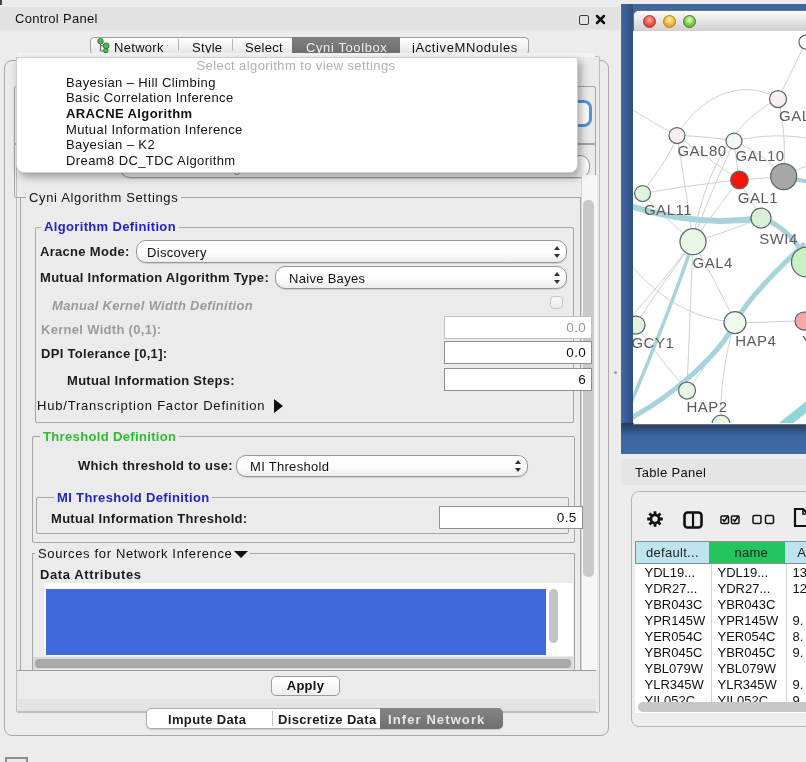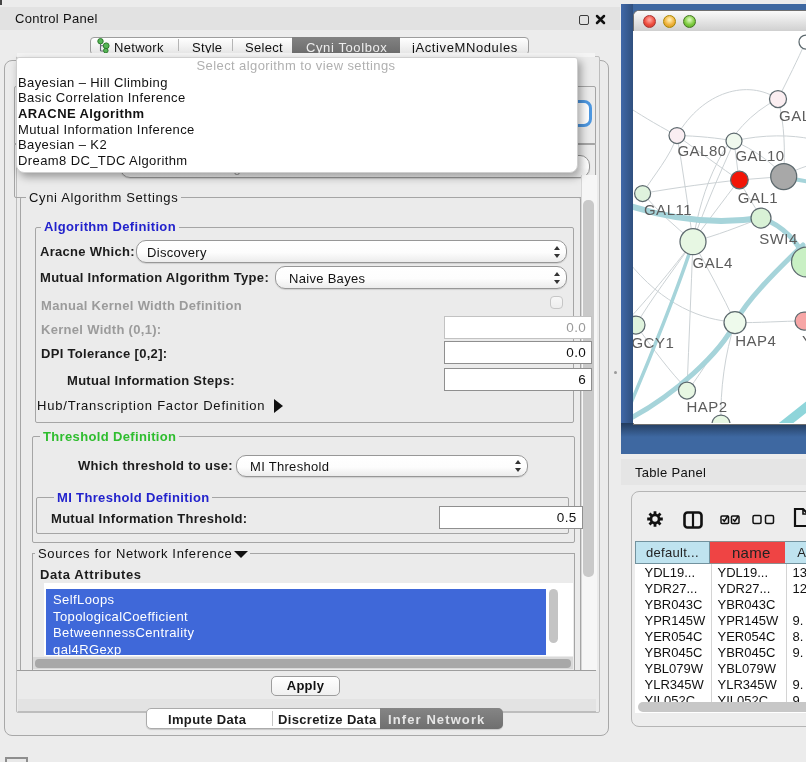--- a/index.html
+++ b/index.html
@@ -71,39 +71,39 @@
 <div class="abs" style="left:581px;top:175px;width:15px;height:495px;background:#f6f6f6;border-left:1px solid #d6d6d6;"></div>
 <div class="abs" style="left:583px;top:200px;width:11px;height:377px;background:#c9c9c9;border-radius:5px;"></div>
 
 <div class="abs" style="left:20px;top:197px;width:559px;height:473px;border:1px solid #a5a5a5;
      border-bottom:none;border-radius:2px 2px 0 0;"></div>
 <div class="gtitle" style="left:26px;top:190px;">Cyni Algorithm Settings</div>
 
 <div class="group" style="left:35px;top:227px;width:537px;height:194px;"></div>
 <div class="gtitle bt" style="left:41px;top:219px;color:#2222cc;">Algorithm Definition</div>
 
-<div class="lbl" style="left:40px;top:243.5px;">Aracne Which:</div>
+<div class="lbl" style="left:40px;top:243.5px;">Aracne Mode:</div>
 <div class="combo" style="left:136px;top:240px;width:429px;height:21px;">
     <span class="t">Discovery</span>
     <span class="spin"></span>
   </div>
 
 <div class="lbl" style="left:40px;top:270px;">Mutual Information Algorithm Type:</div>
 <div class="combo" style="left:275px;top:266px;width:290px;height:21px;">
     <span class="t" style="left:13px;">Naive Bayes</span>
     <span class="spin"></span>
   </div>
 
-<div class="lbl dis" style="left:41px;top:297.5px;">Manual Kernel Width Definition</div>
+<div class="lbl dis" style="left:52px;top:297.5px;font-style:italic;">Manual Kernel Width Definition</div>
 <div class="abs" style="left:550px;top:296px;width:11px;height:11px;border:1.5px solid #c6c6c6;border-radius:4px;background:linear-gradient(#f7f7f7,#ededed);"></div>
 
 <div class="lbl dis" style="left:41px;top:321.5px;">Kernel Width (0,1):</div>
 <div class="field" style="left:424px;top:316px;width:141px;height:21px;line-height:21px;border-color:#c2c2c2;color:#9b9b9b;">0.0</div>
 
-<div class="lbl" style="left:41px;top:346px;">DPI Tolerance [0,2]:</div>
+<div class="lbl" style="left:41px;top:346px;">DPI Tolerance [0,1]:</div>
 <div class="field" style="left:424px;top:341px;width:141px;height:21px;line-height:21px;">0.0</div>
 
 <div class="lbl" style="left:41px;top:373px;padding-left:26px;">Mutual Information Steps:</div>
 <div class="field" style="left:424px;top:368px;width:141px;height:21px;line-height:21px;">6</div>
 
 <div class="abs" style="left:37px;top:397.5px;font-size:13px;color:#111;letter-spacing:0.8px;">Hub/Transcription Factor Definition</div>
 <div class="abs" style="left:274px;top:399px;width:0;height:0;border-top:7.5px solid transparent;
      border-bottom:7.5px solid transparent;border-left:9px solid #111;"></div>
 
 <div class="group" style="left:32px;top:436px;width:541px;height:105px;"></div>
@@ -121,21 +121,20 @@
 <div class="field" style="left:418.5px;top:506px;width:137px;height:21px;line-height:21px;">0.5</div>
 
 <div class="abs" style="left:32px;top:553px;width:541px;height:117px;border:1px solid #a5a5a5;border-bottom:none;"></div>
 <div class="gtitle" style="left:35px;top:546px;padding-right:18px;">Sources for Network Inference</div>
 <div class="abs" style="left:234px;top:551px;width:0;height:0;border-left:7px solid transparent;
      border-right:7px solid transparent;border-top:7.5px solid #111;"></div>
 <div class="lbl" style="left:40px;top:566.5px;letter-spacing:0.6px;">Data Attributes</div>
 
 <div class="abs" style="left:44px;top:583px;width:529px;height:73px;background:#fff;overflow:hidden;">
   <div class="abs" style="left:2px;top:6px;width:500px;height:66px;background:#3f68d9;"></div>
-  <div class="abs" style="left:9px;top:9px;font-size:13px;color:#fff;line-height:16.5px;letter-spacing:0.4px;">SelfLoops<br>TopologicalCoefficient<br>BetweennessCentrality<br>gal4RGexp</div>
   <div class="abs" style="left:505px;top:6px;width:9px;height:54px;background:#c4c4c4;border-radius:4.5px;"></div>
 </div>
 
 <div class="abs" style="left:33px;top:657px;width:540px;height:12px;background:#d9d9d9;"></div>
 <div class="abs" style="left:35px;top:658.5px;width:536px;height:9px;background:#a8a8a8;border-radius:4px;"></div>
 <div class="abs" style="left:17px;top:670px;width:579px;height:1px;background:#9d9d9d;"></div>
 
 <div class="abs" style="left:271px;top:676px;width:67px;height:18px;background:linear-gradient(#ffffff,#f0f0f0);
      border:1px solid #9d9d9d;border-radius:5px;text-align:center;font-size:13px;color:#111;line-height:17px;font-weight:bold;">Apply</div>
 
@@ -151,21 +150,21 @@
 <div class="abs" style="left:5px;top:757px;width:19px;height:10px;border:2px solid #8e8e8e;background:#e9e9e9;"></div>
 
 <div class="abs" style="left:614px;top:371px;width:3px;height:3px;background:#9a9a9a;border-radius:2px;"></div>
 
 <div class="abs" style="left:17px;top:53px;width:578px;height:4px;background:#f4f4f4;"></div>
 
 <div class="abs" style="left:16px;top:57px;width:560px;height:114px;background:#fff;
      border:1px solid #cfcfcf;border-radius:3px 3px 8px 8px;
      box-shadow:3px 4px 8px rgba(0,0,0,0.35);"></div>
 <div class="abs" style="left:16px;top:58px;width:560px;text-align:center;font-size:13px;color:#b0b0b0;letter-spacing:0.4px;">Select algorithm to view settings</div>
-<div class="abs" style="left:18px;top:74.5px;font-size:13px;color:#111;line-height:15.7px;letter-spacing:0.4px;">
+<div class="abs" style="left:18px;top:74.5px;font-size:13px;color:#111;line-height:15.7px;letter-spacing:0.4px;padding-left:48px;">
 Bayesian – Hill Climbing<br>
 Basic Correlation Inference<br>
 <b>ARACNE Algorithm</b><br>
 Mutual Information Inference<br>
 Bayesian – K2<br>
 Dream8 DC_TDC Algorithm
 </div>
 
 <div class="abs" style="left:621px;top:4px;width:185px;height:450px;background:#3e68a1;"></div>
 <div class="abs" style="left:621px;top:4px;width:12px;height:433px;background:linear-gradient(90deg,#4068a8,#30507e);"></div>
@@ -286,22 +285,22 @@
     <rect x="13.5" y="1.5" width="8" height="8" rx="1.5" fill="none" stroke="#111" stroke-width="1.5"></rect>
   </svg>
   <svg class="abs" style="left:161px;top:15px;" width="17" height="21" viewBox="0 0 17 21">
     <path d="M2 2 H10 L15 7 V19 H2 Z" fill="none" stroke="#111" stroke-width="2.2"></path>
     <path d="M10 2 V7 H15" fill="none" stroke="#111" stroke-width="1.6"></path>
   </svg>
 
   <div class="abs" style="left:2.5px;top:49px;width:188px;height:172px;background:#fff;overflow:hidden;">
     <div class="abs" style="left:0;top:0;width:75.8px;height:22.5px;background:#bfe3ef;border:1px solid #72929e;
          text-align:center;font-size:13px;color:#222;line-height:21px;box-sizing:border-box;">default...</div>
-    <div class="abs" style="left:75.8px;top:0;width:83px;height:22.5px;background:#ef4444;border:1px solid #8e8e8e;border-left:none;
-         text-align:center;font-size:15px;color:#222;line-height:21px;box-sizing:border-box;">name</div>
+    <div class="abs" style="left:75.8px;top:0;width:83px;height:22.5px;background:#22c55e;border:1px solid #8e8e8e;border-left:none;
+         text-align:center;font-size:13px;color:#222;line-height:21px;box-sizing:border-box;">name</div>
     <div class="abs" style="left:150.8px;top:0;width:40px;height:22.5px;background:#bfe3ef;border:1px solid #72929e;border-left:none;box-sizing:border-box;font-size:13px;color:#222;line-height:21px;padding-left:12px;">A</div>
     <div class="abs" style="left:76px;top:23px;width:1px;height:138px;background:#d4d4d4;"></div>
     <div class="abs" style="left:151px;top:23px;width:1px;height:138px;background:#d4d4d4;"></div>
     <div class="abs" style="left:10px;top:24px;font-size:13px;color:#111;line-height:16px;letter-spacing:0;">YDL19...<br>YDR27...<br>YBR043C<br>YPR145W<br>YER054C<br>YBR045C<br>YBL079W<br>YLR345W<br>YIL052C</div>
     <div class="abs" style="left:83px;top:24px;font-size:13px;color:#111;line-height:16px;letter-spacing:0;">YDL19...<br>YDR27...<br>YBR043C<br>YPR145W<br>YER054C<br>YBR045C<br>YBL079W<br>YLR345W<br>YIL052C</div>
     <div class="abs" style="left:158px;top:24px;font-size:13px;color:#111;line-height:16px;letter-spacing:0;">13<br>12<br>&nbsp;<br>9.<br>8.<br>9.<br>&nbsp;<br>9.<br>9.</div>
   </div>
 
   <div class="abs" style="left:6px;top:210px;width:200px;height:9.5px;background:#c7c7c7;border-radius:5px;"></div>
 </div>

